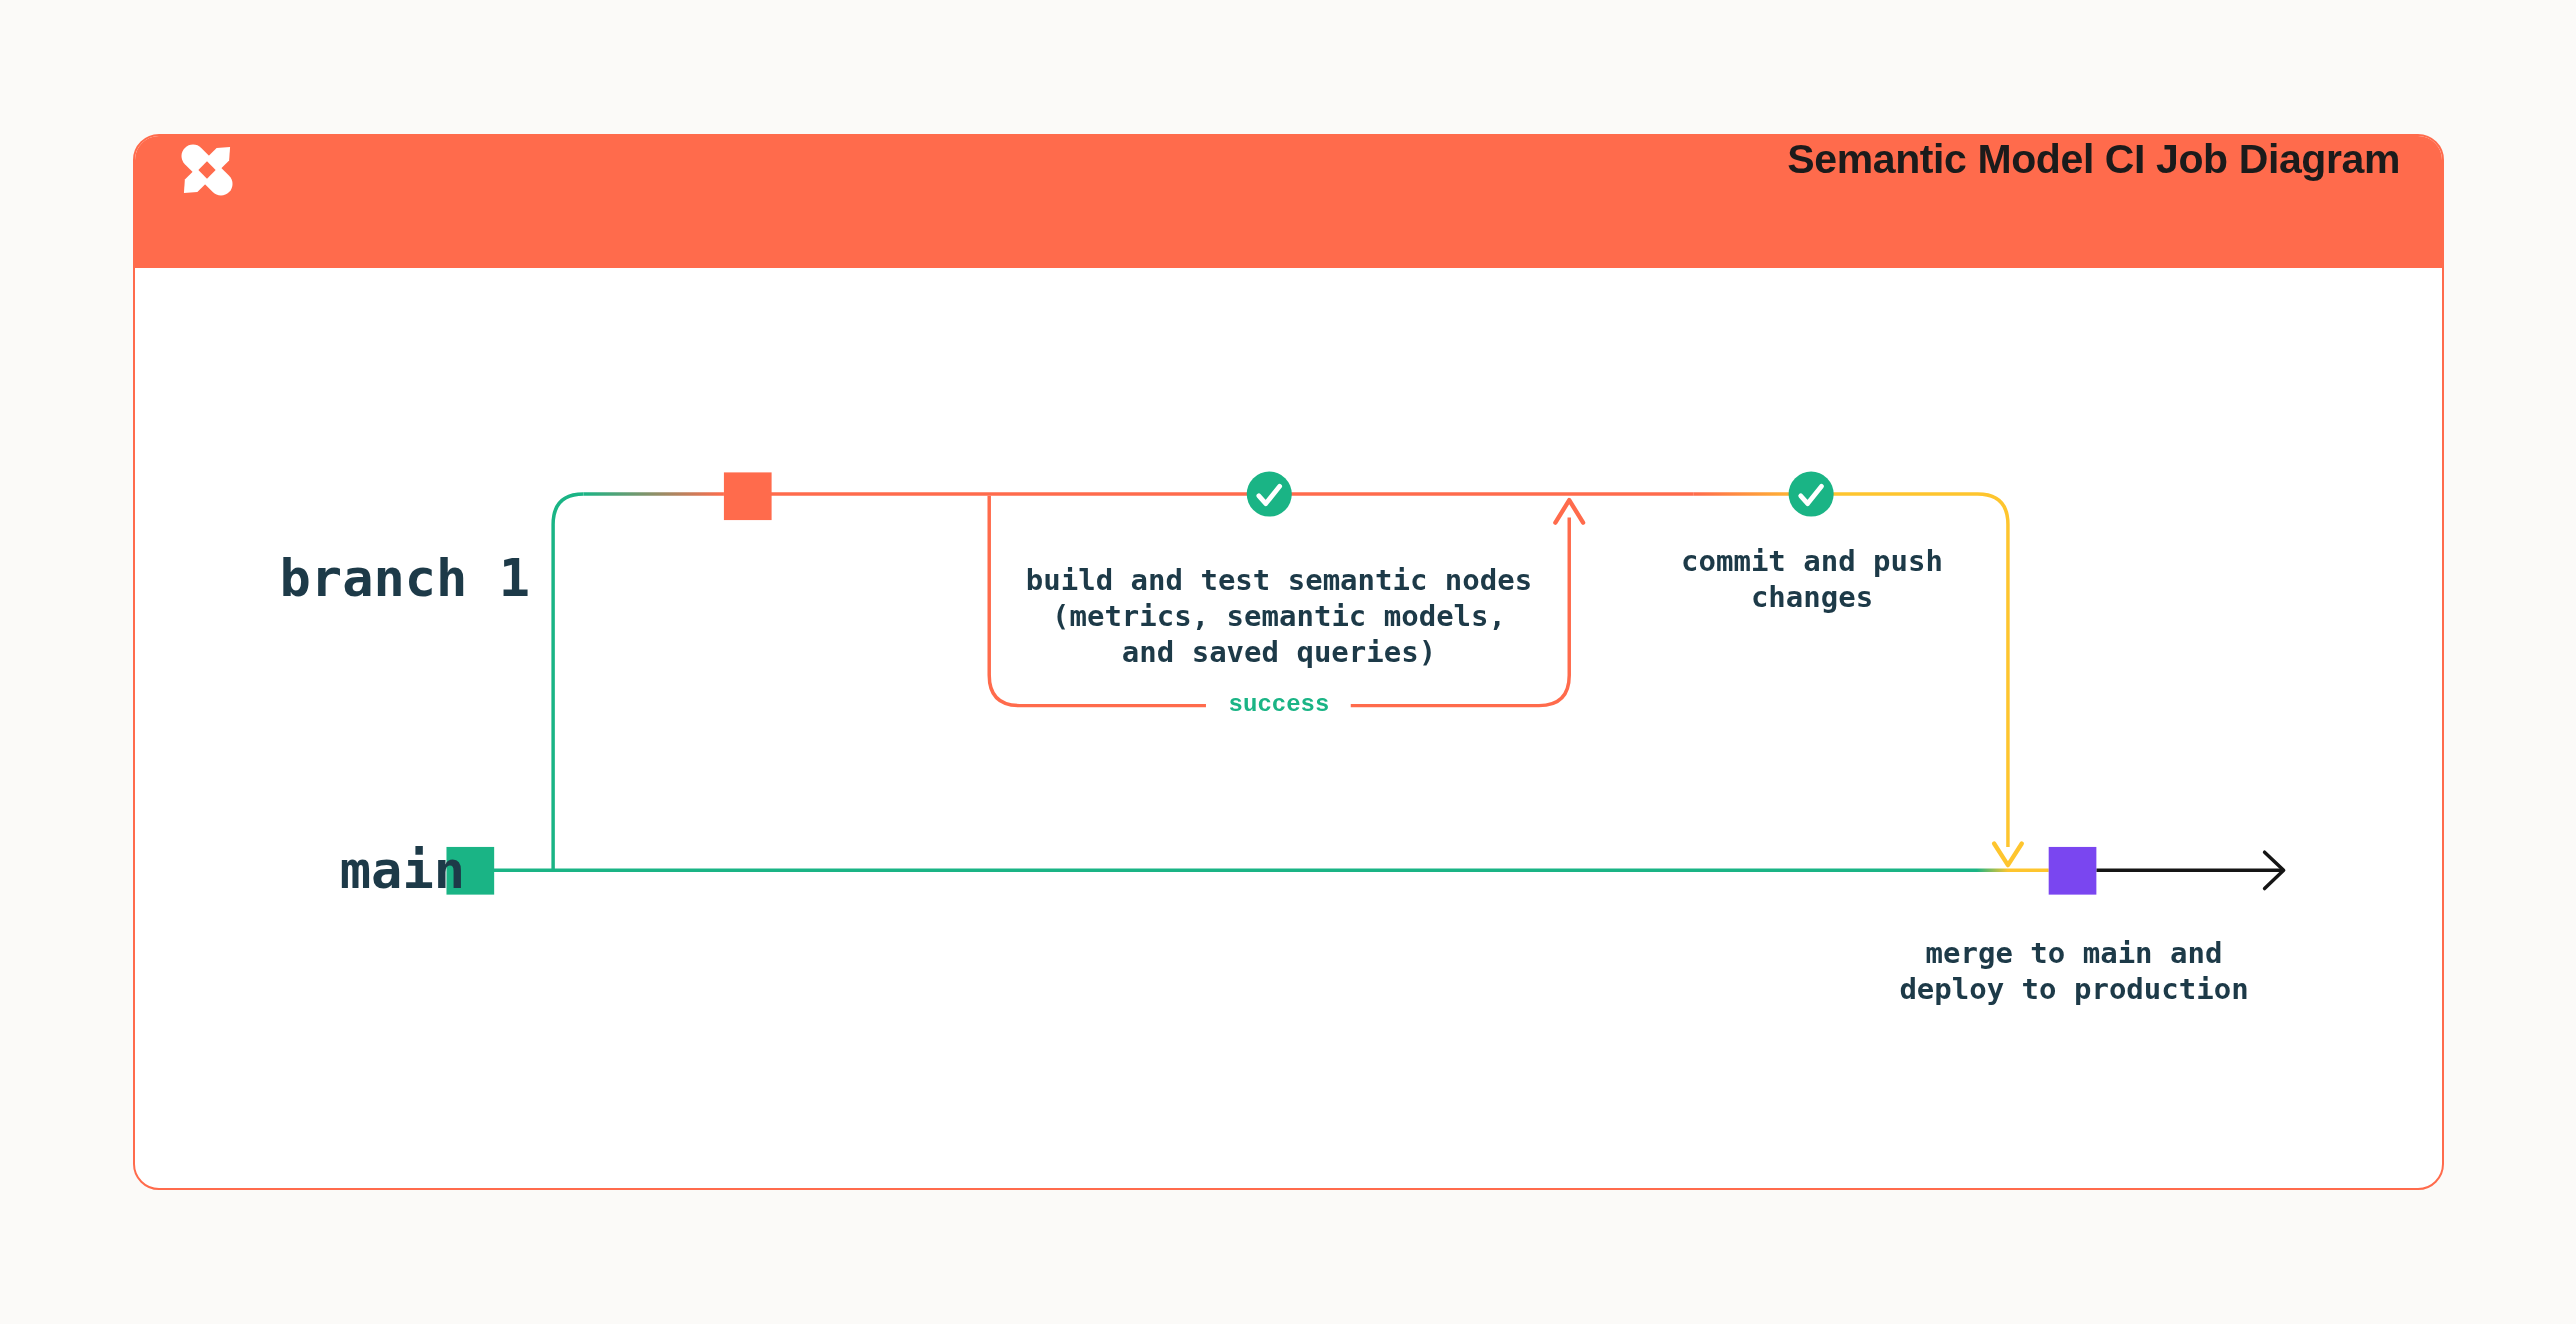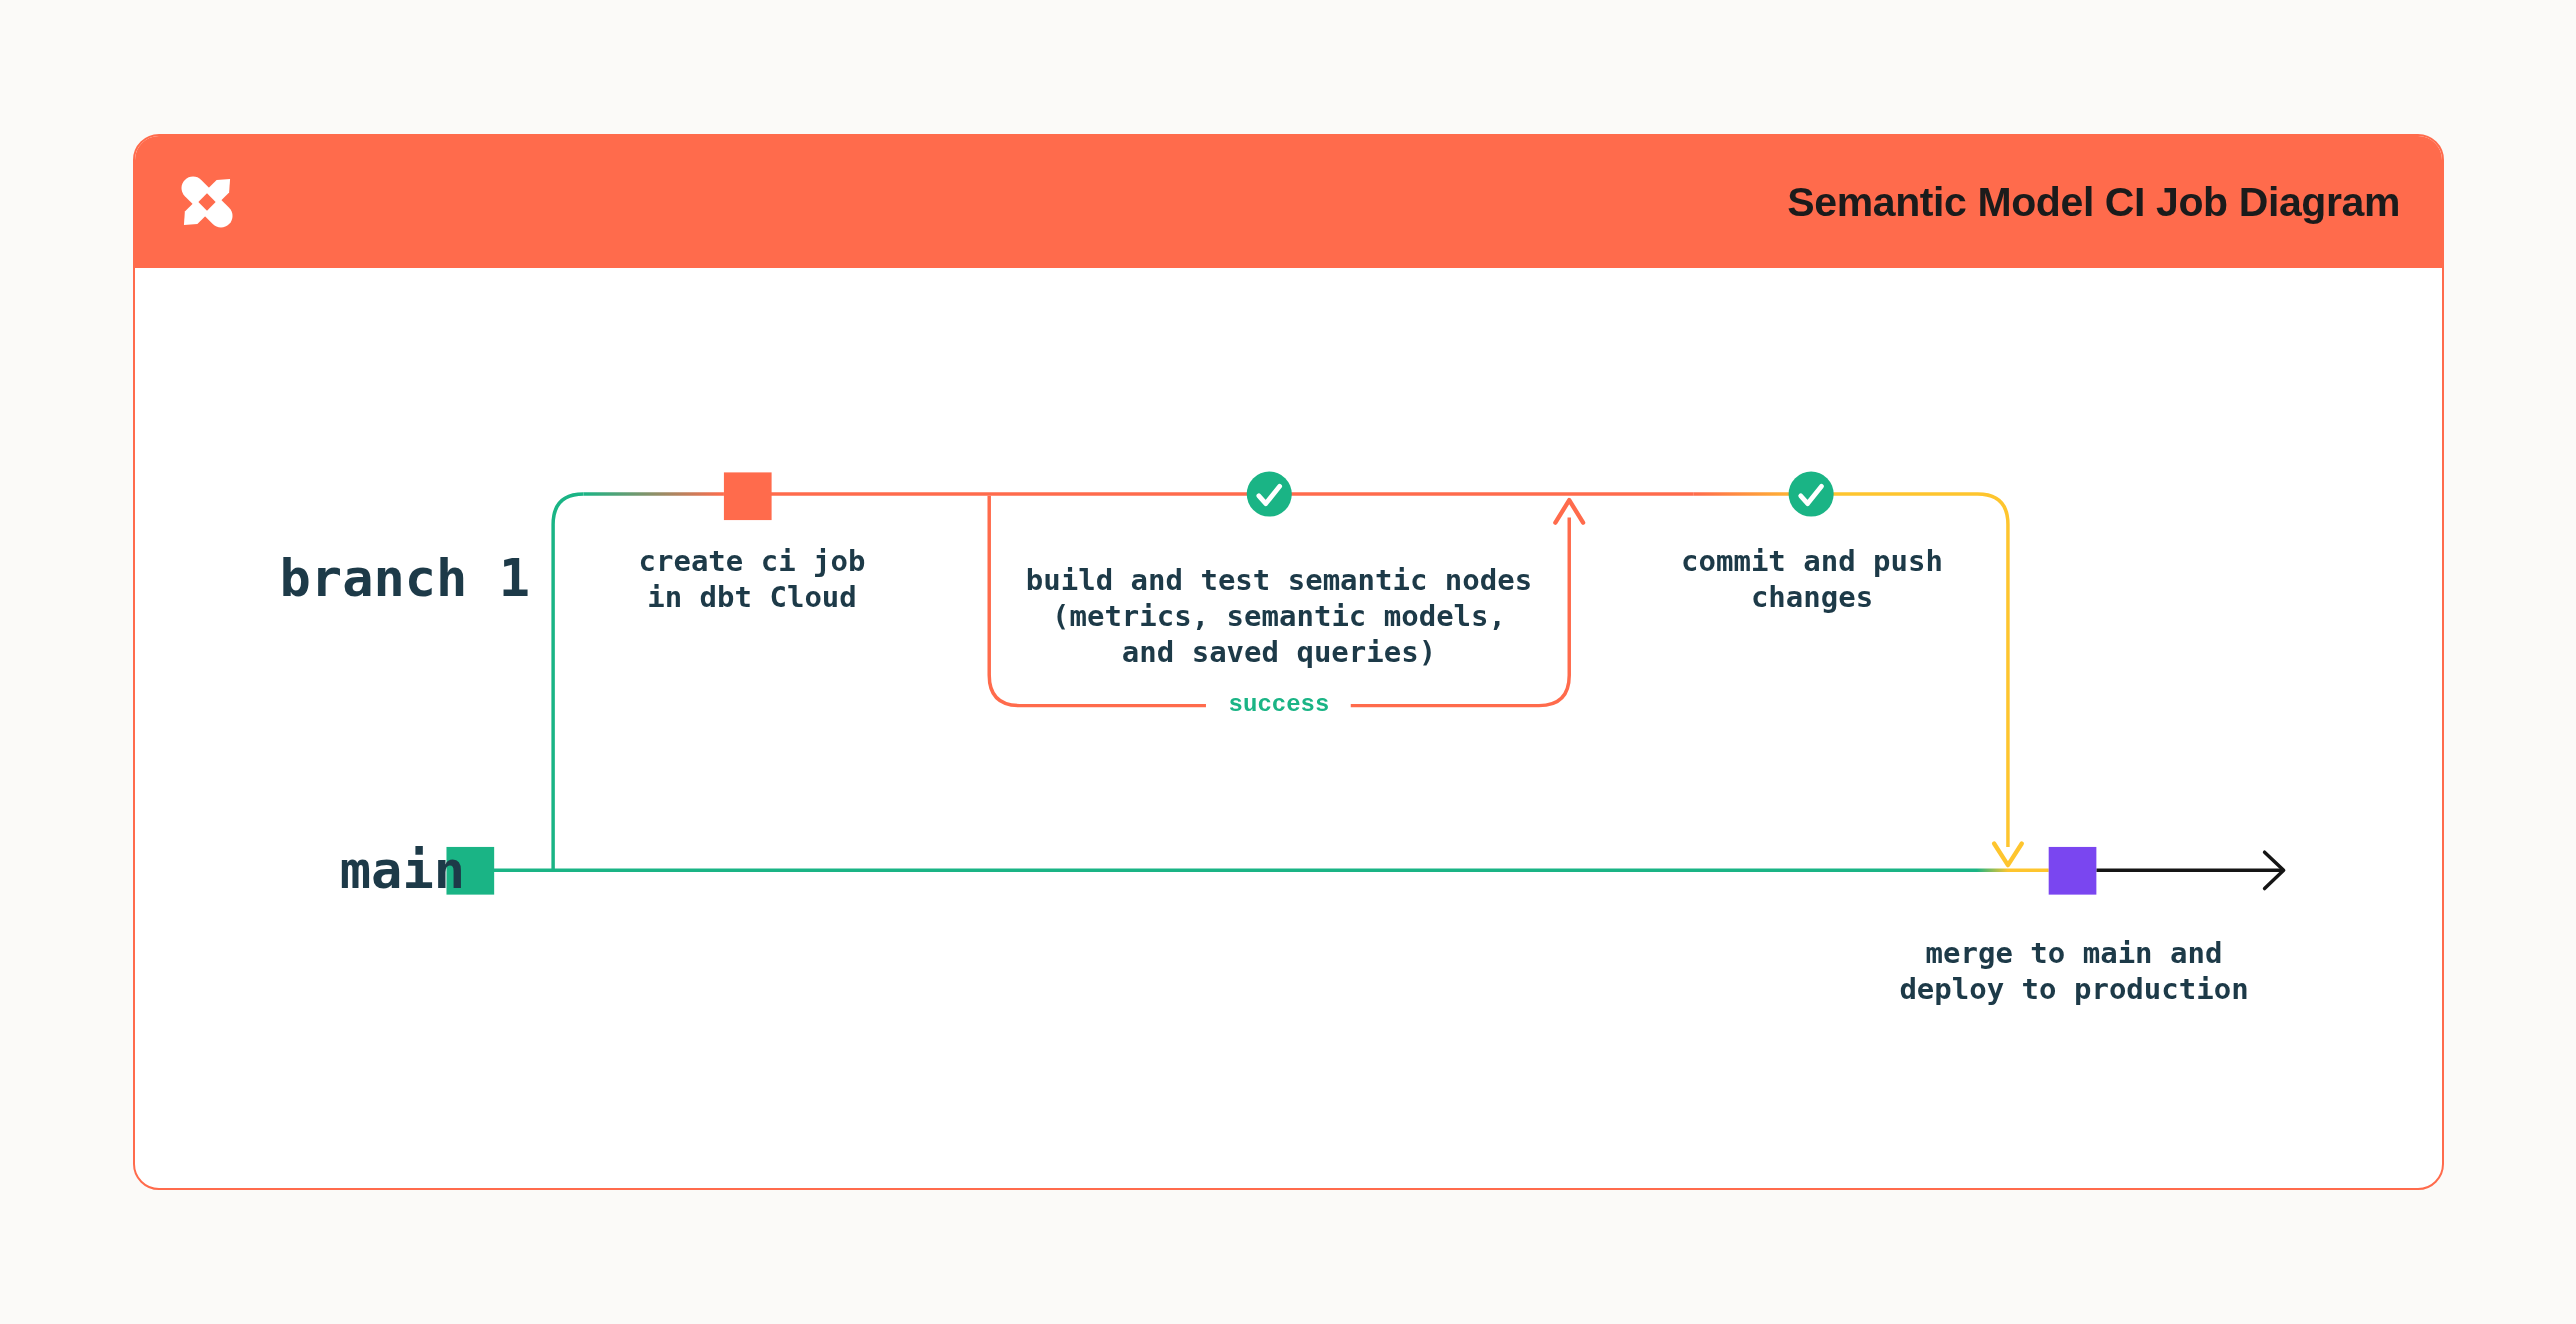--- a/index.html
+++ b/index.html
@@ -10,21 +10,21 @@
     position:relative;overflow:hidden;
   }
   .card{
     position:absolute;left:133px;top:134px;width:2311px;height:1056px;
     background:#fff;border:2.6px solid var(--orange,#FF6B4C);
     border-radius:26px;overflow:hidden;box-sizing:border-box;
   }
   .header{
     position:absolute;left:0;top:0;right:0;height:132px;
     background:var(--orange,#FF6B4C);
-    display:flex;align-items:center;justify-content:space-between;
+    display:flex;align-items:flex-start;justify-content:space-between;
     padding:0 42px 0 38px;box-sizing:border-box;
   }
   .header .title{
     font-family:"Liberation Sans",sans-serif;
     font-weight:bold;font-size:41px;color:var(--title-ink,#1B1B1B);
     letter-spacing:-0.4px;white-space:nowrap;
   }
   .logo{width:68px;height:68px;flex:0 0 auto;}
   .canvas-wrap{position:absolute;left:0;top:0;width:2311px;height:1056px;}
   svg.canvas{position:absolute;left:0;top:0;}
@@ -96,22 +96,20 @@
       </g>
       <g>
         <circle cx="1933" cy="413" r="26" fill="var(--green,#1AB485)"></circle>
         <path d="M 1921 415 L 1929 424 L 1945 404" stroke="#fff" stroke-width="5.5" fill="none" stroke-linecap="round" stroke-linejoin="round"></path>
       </g>
     </svg>
 
     <div class="branch-lbl" style="left:395px;top:442px;">branch 1</div>
     <div class="branch-lbl" style="left:302px;top:734px;margin-left:28px;">main</div>
 
-    <div class="lbl" style="left:617px;top:443px;">create ci job
-in dbt Cloud</div>
     <div class="lbl" style="left:1144px;top:468px;margin-top:12px;">build and test semantic nodes
 (metrics, semantic models,
 and saved queries)</div>
     <div class="lbl" style="left:1677px;top:443px;">commit and push
 changes</div>
     <div class="lbl" style="left:1939px;top:835px;">merge to main and
 deploy to production</div>
 
     <div class="success-lbl" style="left:1144px;top:568px;">success</div>
   </div>

